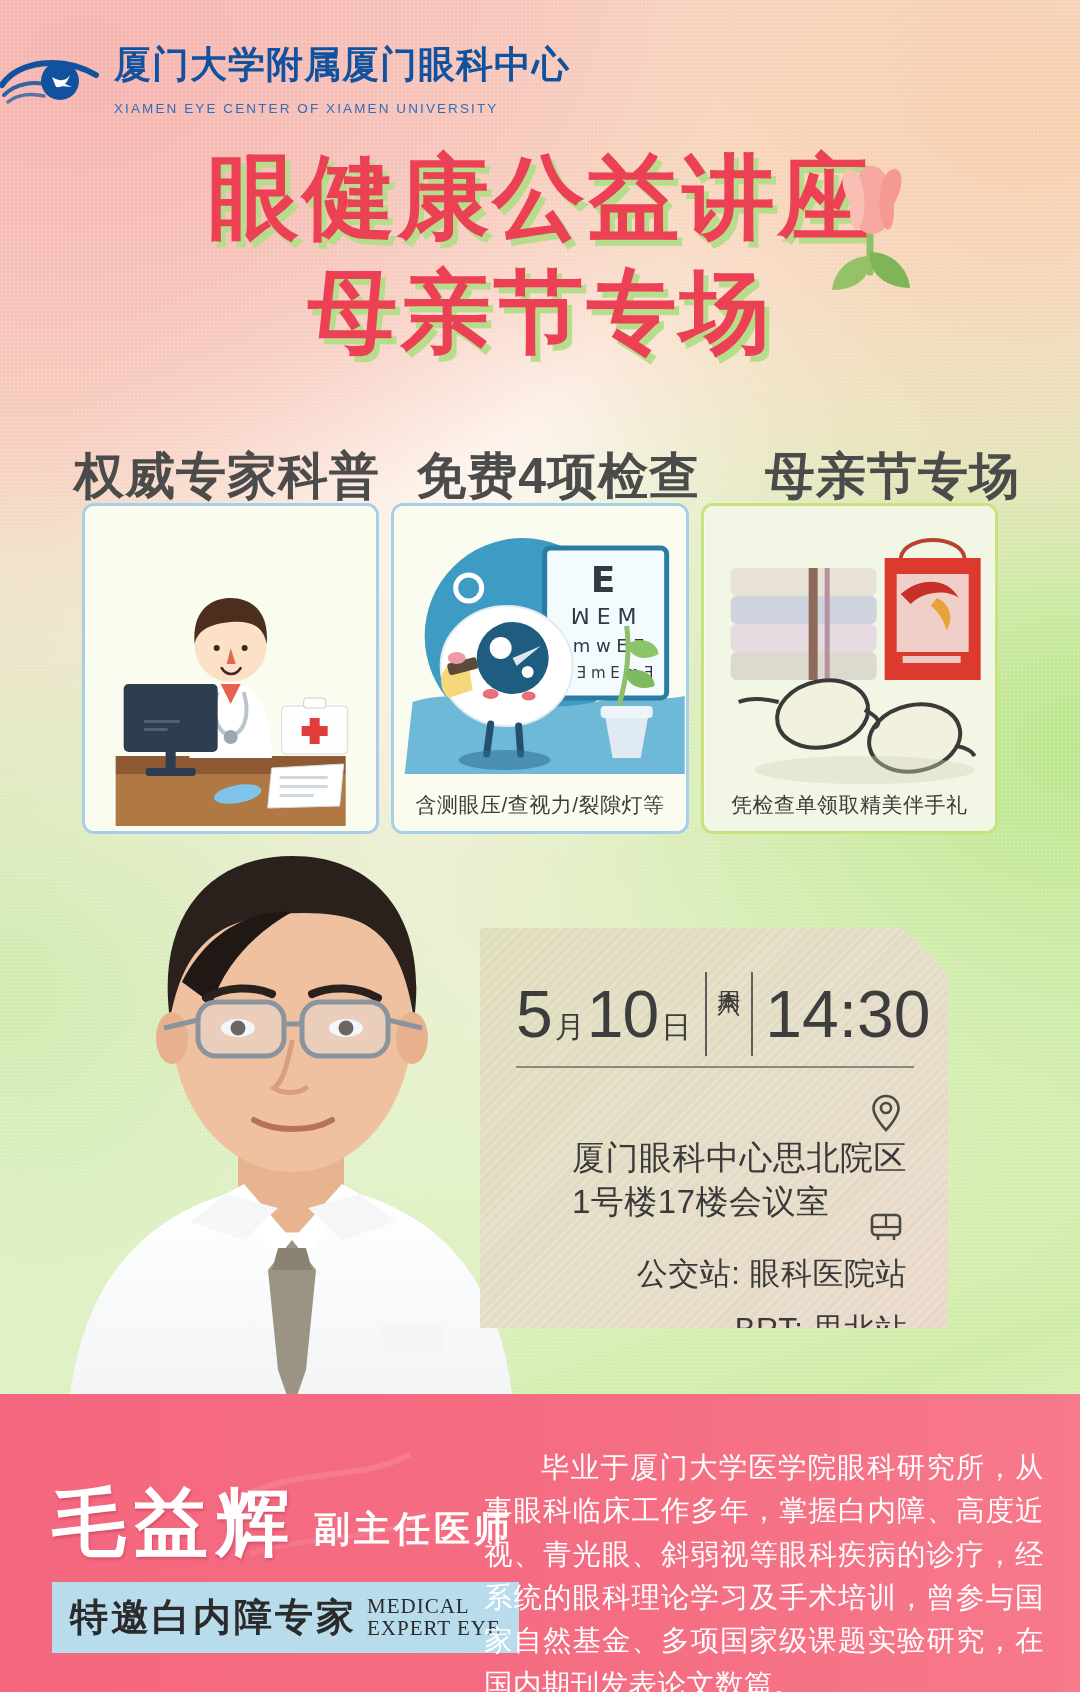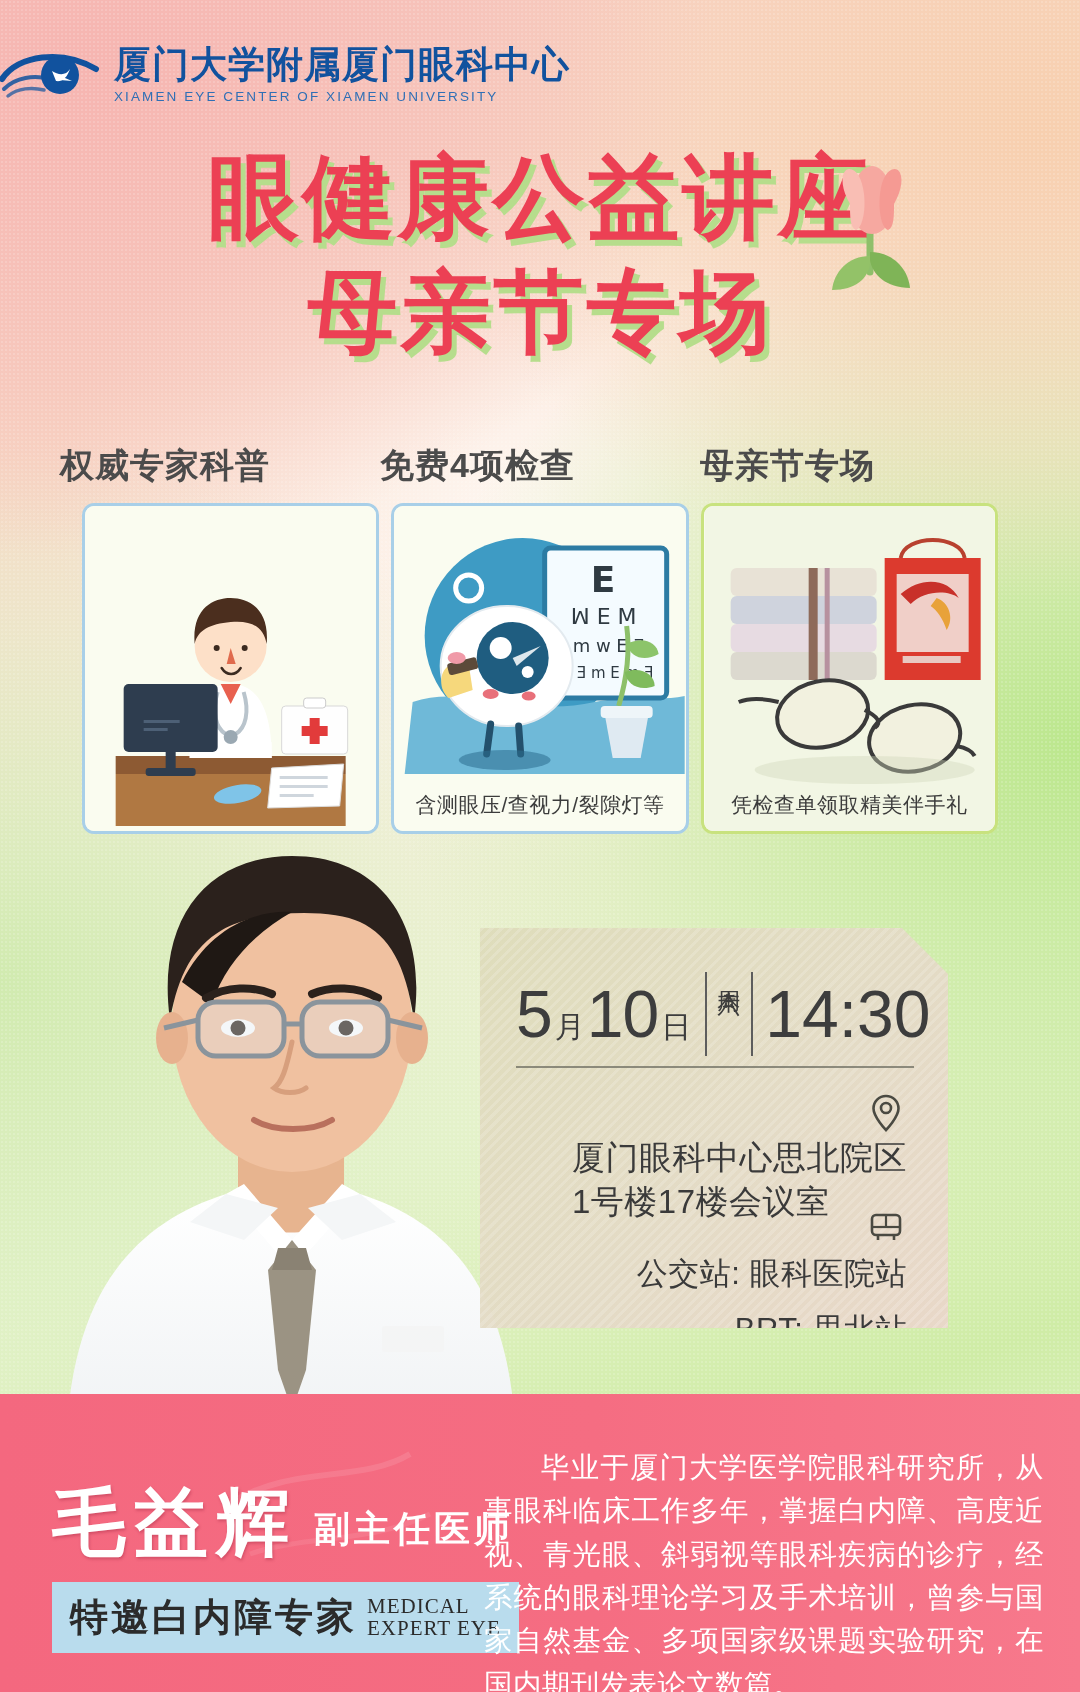--- a/index.html
+++ b/index.html
@@ -22,37 +22,37 @@
     content:"";position:absolute;inset:0;pointer-events:none;
     background-image:radial-gradient(rgba(255,255,255,.35) 1px, transparent 1px);
     background-size:4px 4px;opacity:.45;
   }
 
   
   .logo{position:absolute;left:0;right:0;top:46px;display:flex;align-items:center;justify-content:flex-start;gap:14px;z-index:5;}
   .logo-eye{width:100px;height:52px;flex:0 0 auto;}
   .logo-text{display:flex;flex-direction:column;align-items:flex-start;}
   .logo-cn{font-size:37px;font-weight:bold;color:#11529e;letter-spacing:1px;line-height:1.02;white-space:nowrap;}
-  .logo-en{font-size:13.5px;color:#2f6fb5;letter-spacing:2.1px;margin-top:5px;white-space:nowrap;}
+  .logo-en{font-size:13.5px;color:#2f6fb5;letter-spacing:2.1px;margin-top:17px;white-space:nowrap;}
 
   
   .title-wrap{position:absolute;left:0;right:0;top:140px;text-align:center;z-index:6;}
   .title-line{
     font-size:92px;font-weight:bold;color:#ec4054;line-height:1.26;
     letter-spacing:3px;
     text-shadow: 5px 6px 0 #b6dd8c;
     font-family:"Liberation Sans","DejaVu Sans",sans-serif;
   }
   .title-line.l1{font-size:90px;}
   .title-line.l2{font-size:92px;}
   .tulip{position:absolute;right:148px;top:20px;width:120px;height:150px;z-index:7;}
 
   
   .feat-heads{position:absolute;top:443px;left:60px;width:960px;display:flex;z-index:6;}
-  .feat-head{flex:1;text-align:left;font-size:34px;font-weight:bold;color:#4b4b4b;letter-spacing:1px;}
+  .feat-head{flex:1;text-align:right;font-size:50px;font-weight:bold;color:#4b4b4b;letter-spacing:1px;}
 
   
   .cards{position:absolute;top:503px;left:82px;width:916px;display:flex;gap:12px;z-index:5;}
   .card{
     flex:1;height:325px;border-radius:12px;background:#fafcf0;
     position:relative;overflow:hidden;
   }
   .card.c1{border:3px solid #a8cfe8;}
   .card.c2{border:3px solid #a8cfe8;}
   .card.c3{border:3px solid #c8e27e;}

